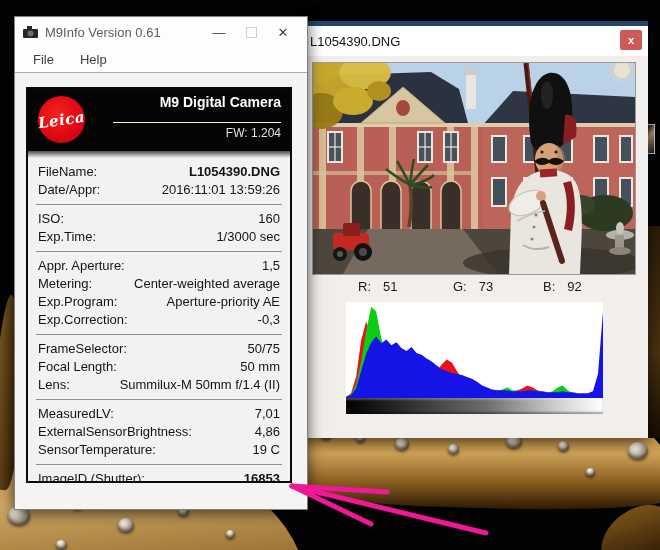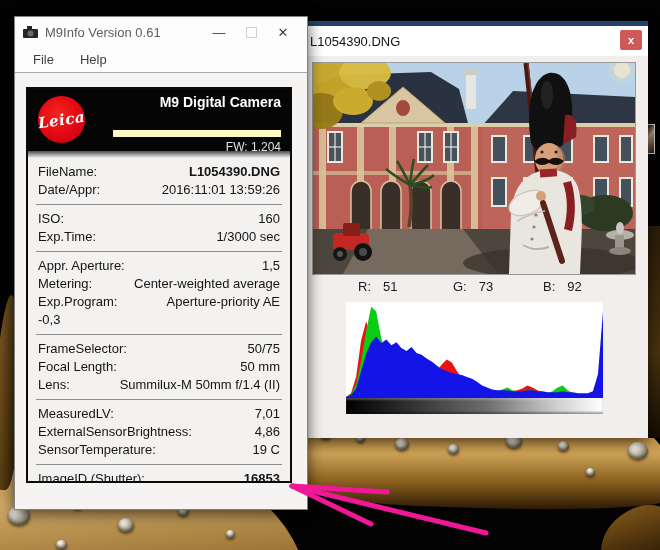--- a/index.html
+++ b/index.html
@@ -46,21 +46,21 @@
 
   #panel{position:absolute;left:11px;top:70px;width:266px;height:396px;
     border:2px solid #0a0a0a;background:#f4f2f0;box-sizing:border-box;overflow:hidden;}
   #lheader{height:62px;background:#050505;position:relative;}
   .logo{position:absolute;left:10px;top:7px;width:47px;height:47px;border-radius:50%;
     background:radial-gradient(circle at 42% 38%,#f0261c 0%,#e30613 55%,#b90410 100%);
     display:flex;align-items:center;justify-content:center;}
   .logo span{font-family:"DejaVu Serif",serif;font-style:italic;font-weight:bold;
     font-size:15px;color:#fff;transform:rotate(-8deg);letter-spacing:.5px;}
   .hdr-text{position:absolute;right:9px;top:5px;text-align:right;color:#fff;}
-  .hdr-model{font-size:14px;font-weight:bold;padding-bottom:20px;border-bottom:7px solid #fef9c3;
+  .hdr-model{font-size:14px;font-weight:bold;padding-bottom:12px;border-bottom:1px solid #fef9c3;
     margin-bottom:2px;min-width:168px;}
   .hdr-sub{font-size:12px;color:#e2e2e2;line-height:16px;}
   #lshade{height:7px;background:linear-gradient(180deg,#4c4c4c,#f4f2f0);}
 
   .group{padding:5px 10px;}
   .group + .group{border-top:1px solid #8f8f8f;margin:0 8px;padding:5px 2px;}
   .row{display:flex;justify-content:space-between;align-items:baseline;
     line-height:18px;font-size:13px;color:#141414;}
   .row .val{text-align:right;white-space:nowrap;}
   .row .val.b{font-weight:bold;}
@@ -350,20 +350,21 @@
         </div>
         <div class="row">
           <span>Metering:</span>
           <span class="val">Center-weighted average</span>
         </div>
         <div class="row">
           <span>Exp.Program:</span>
           <span class="val">Aperture-priority AE</span>
         </div>
         <div class="row">
+          <span>Exp.Correction:</span>
           <span class="val">-0,3</span>
         </div>
       </div>
 
       <div class="group">
         <div class="row">
           <span>FrameSelector:</span>
           <span class="val">50/75</span>
         </div>
         <div class="row">

